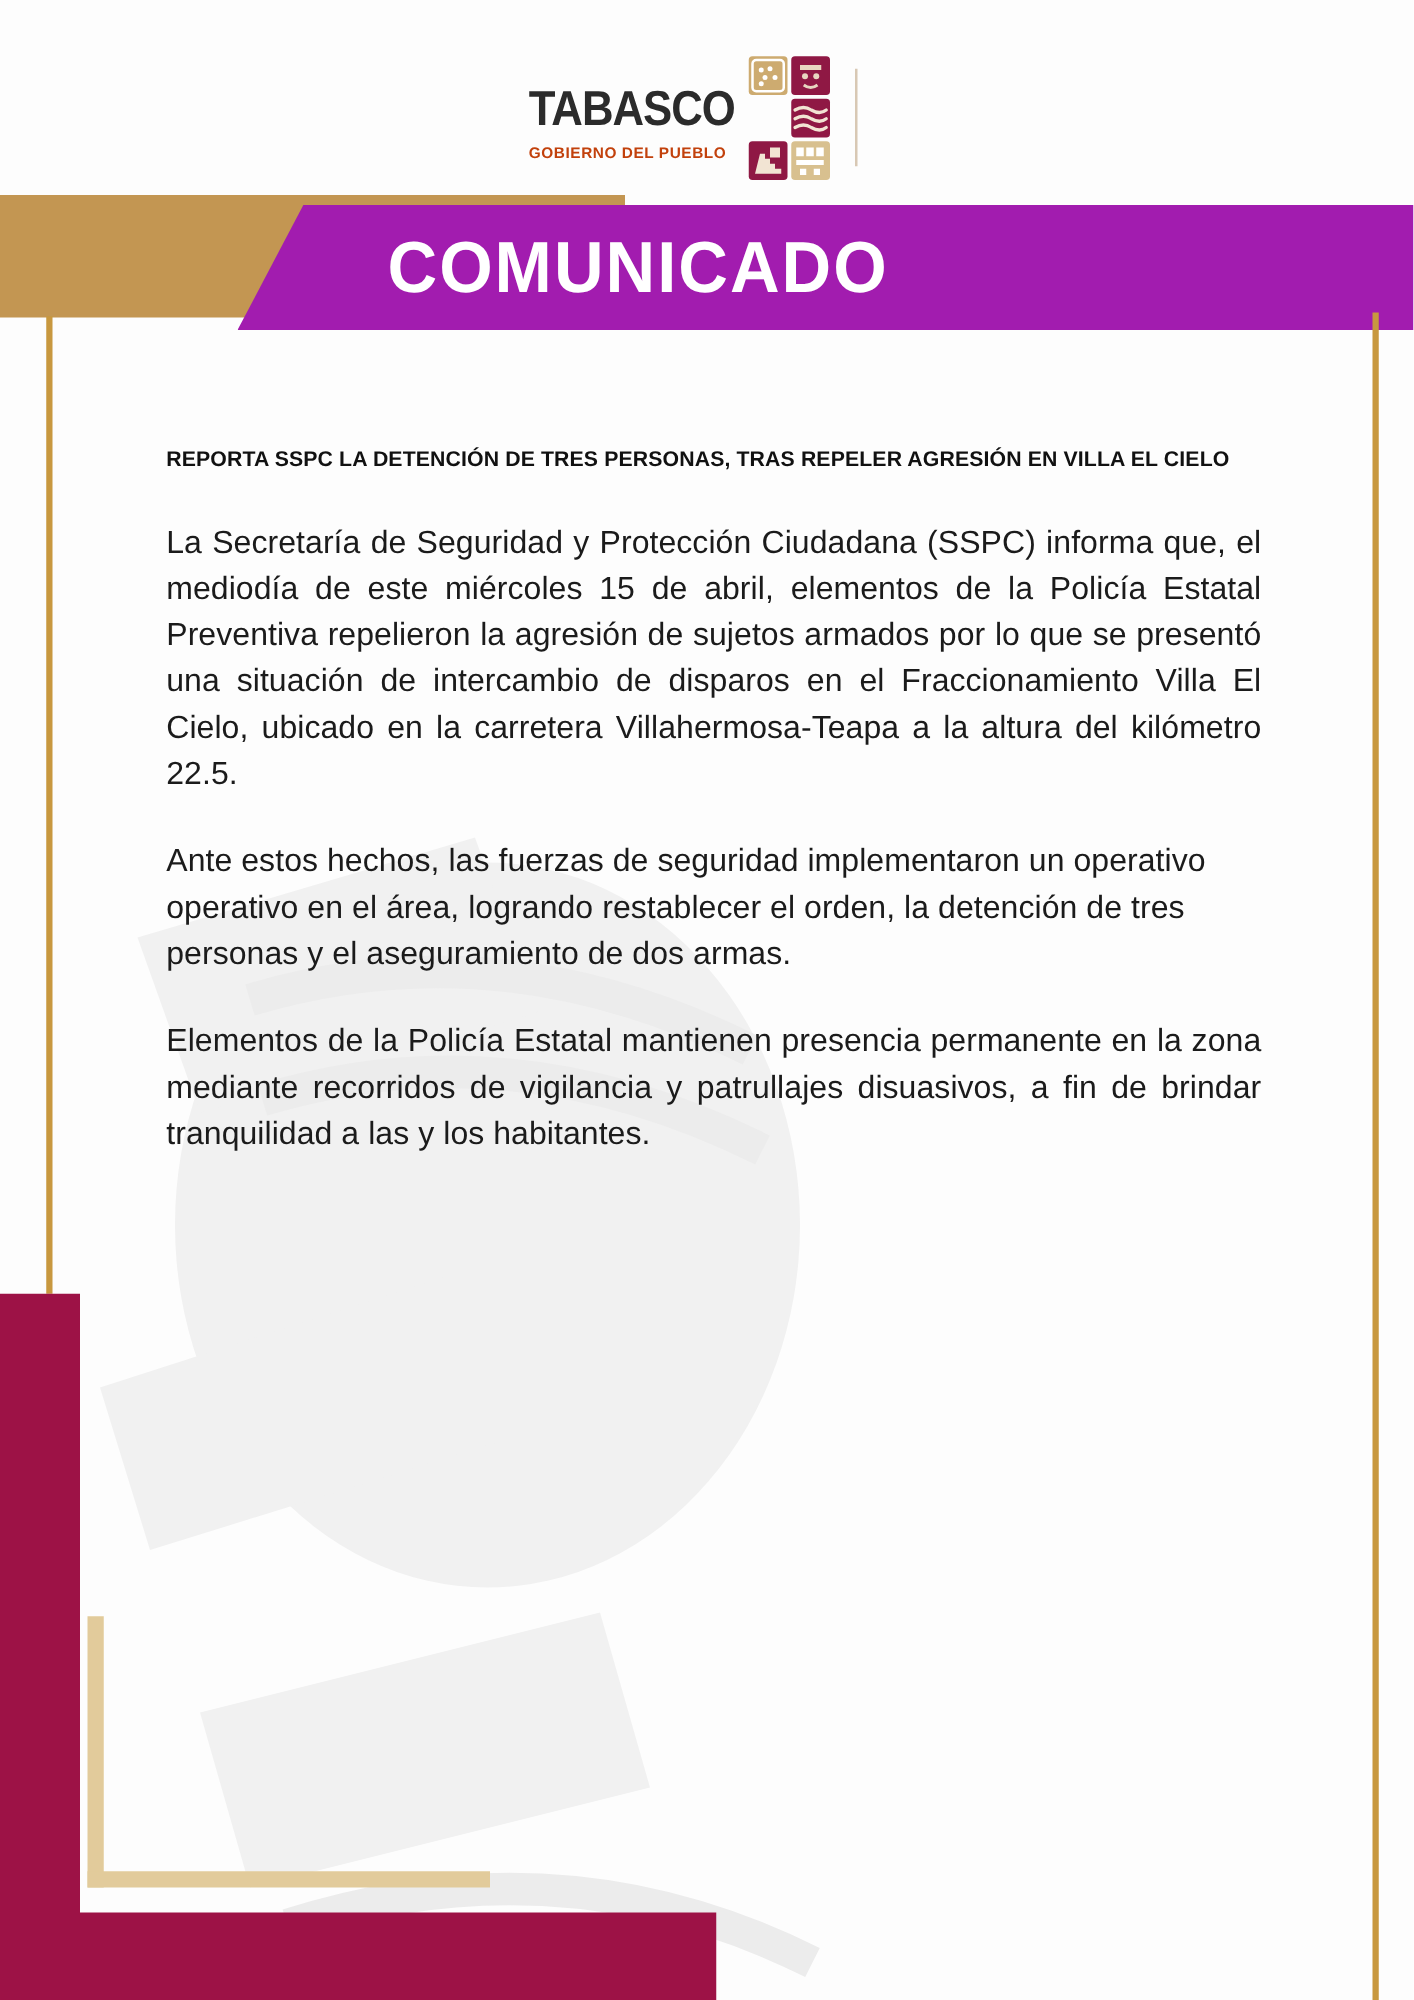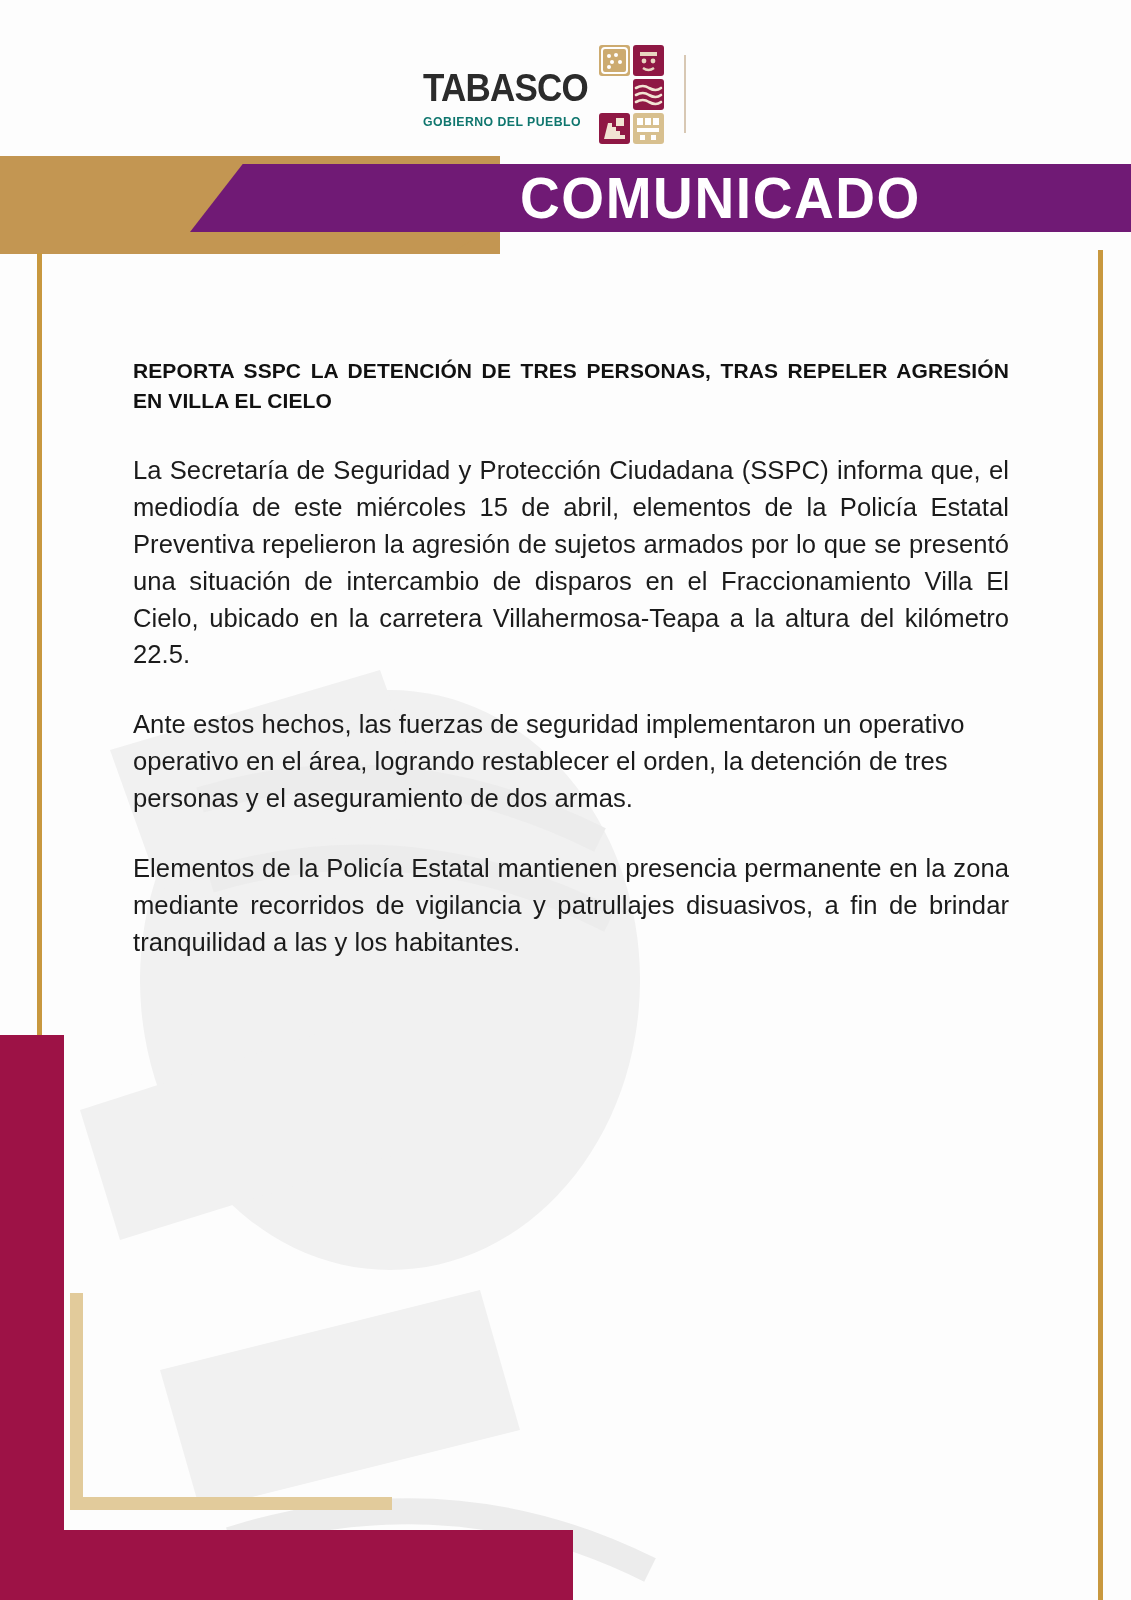--- a/index.html
+++ b/index.html
@@ -57,21 +57,21 @@
     color: #2b2b2b;
     line-height: 0.95;
     transform: scaleY(1.12);
     transform-origin: left bottom;
   }
   .tabasco-sub {
     font-family: "Liberation Sans", sans-serif;
     font-weight: bold;
     font-size: 12.3px;
     letter-spacing: 0.45px;
-    color: #0f766e;
+    color: #c2410c;
     margin-top: 8px;
   }
   .glyph-grid {
     display: grid;
     grid-template-columns: 31px 31px;
     grid-template-rows: 31px 31px 31px;
     gap: 3px;
     margin-left: 2px;
   }
   .gcell { border-radius: 3px; position: relative; overflow: hidden; }
@@ -123,26 +123,25 @@
     left: 250px; top: 222px;
     width: 250px; height: 32px;
     background: #C39652;
     clip-path: polygon(0 0, 100% 0, 80% 100%, 0 100%);
   }
 
   
   .maroon-banner {
     position: absolute;
     left: 190px; top: 164px;
-    width: 941px; height: 68px;
-    background: #701a75;
+    width: 941px; height: 100px;
+    background: #a21caf;
     clip-path: polygon(5.6% 0, 100% 0, 100% 100%, 0 100%);
     display: flex;
     align-items: center;
-    justify-content: center;
   }
   .comunicado-text {
     color: #ffffff;
     font-family: "Liberation Sans", sans-serif;
     font-weight: bold;
     font-size: 55px;
     letter-spacing: 1.6px;
     margin-left: 120px;
     transform: scaleY(1.05);
   }
@@ -189,21 +188,21 @@
 
   
   .doc-body {
     position: absolute;
     left: 133px; top: 356px;
     width: 876px;
   }
   .headline {
     font-family: "Liberation Sans", sans-serif;
     font-weight: bold;
-    font-size: 21px;
+    font-size: 17px;
     line-height: 1.42;
     color: #111111;
     text-align: justify;
     letter-spacing: 0.1px;
     margin: 0 0 36px 0;
   }
   p.para {
     font-family: Liberation Sans, sans-serif;
     font-weight: normal;
     font-size: 25.6px;

